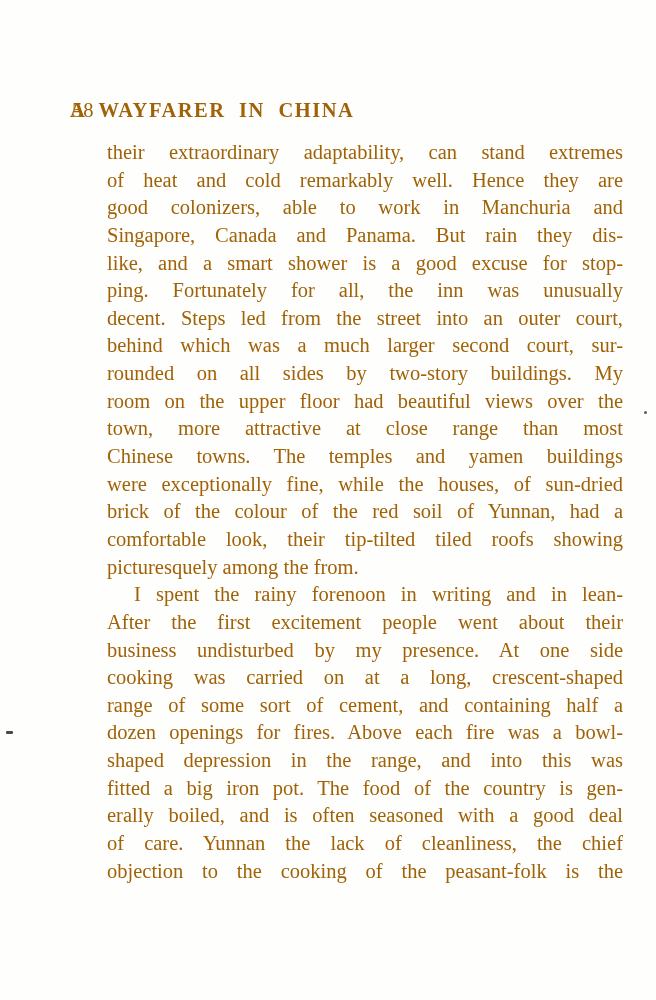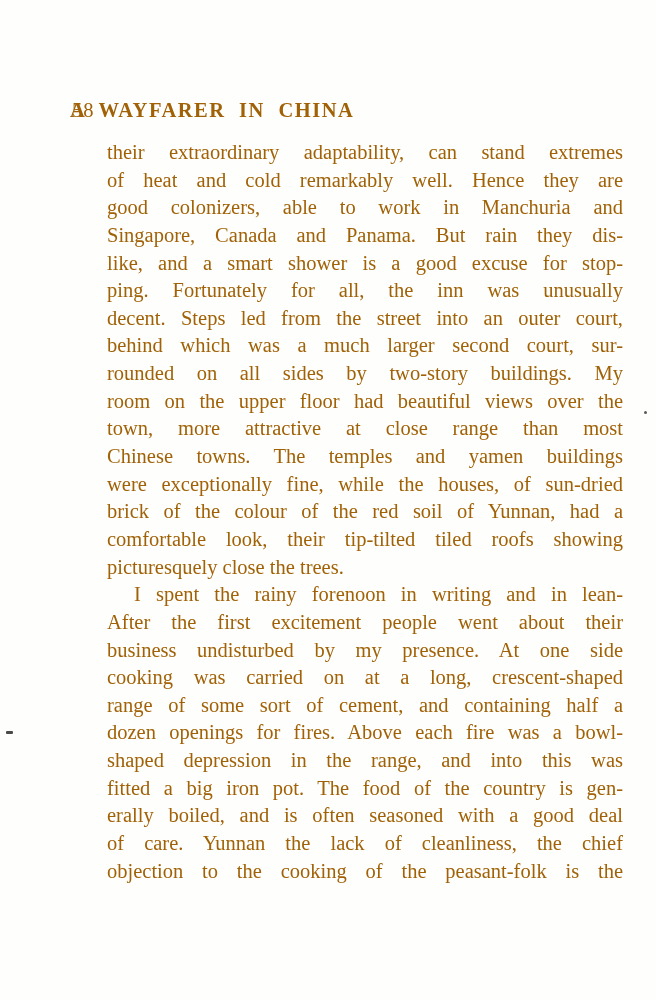--- a/index.html
+++ b/index.html
@@ -109,21 +109,21 @@
         <div class="text-line">ping. Fortunately for all, the inn was unusually</div>
         <div class="text-line">decent. Steps led from the street into an outer court,</div>
         <div class="text-line">behind which was a much larger second court, sur-</div>
         <div class="text-line">rounded on all sides by two-story buildings. My</div>
         <div class="text-line">room on the upper floor had beautiful views over the</div>
         <div class="text-line">town, more attractive at close range than most</div>
         <div class="text-line">Chinese towns. The temples and yamen buildings</div>
         <div class="text-line">were exceptionally fine, while the houses, of sun-dried</div>
         <div class="text-line">brick of the colour of the red soil of Yunnan, had a</div>
         <div class="text-line">comfortable look, their tip-tilted tiled roofs showing</div>
-        <div class="text-line para-end">picturesquely close the trees.</div>
+        <div class="text-line para-end">picturesquely among the from.</div>
       </div>
       <div class="paragraph">
         <div class="text-line indent">I spent the rainy forenoon in writing and in lean-</div>
         <div class="text-line">After the first excitement people went about their</div>
         <div class="text-line">business undisturbed by my presence. At one side</div>
         <div class="text-line">cooking was carried on at a long, crescent-shaped</div>
         <div class="text-line">range of some sort of cement, and containing half a</div>
         <div class="text-line">dozen openings for fires. Above each fire was a bowl-</div>
         <div class="text-line">shaped depression in the range, and into this was</div>
         <div class="text-line">fitted a big iron pot. The food of the country is gen-</div>

